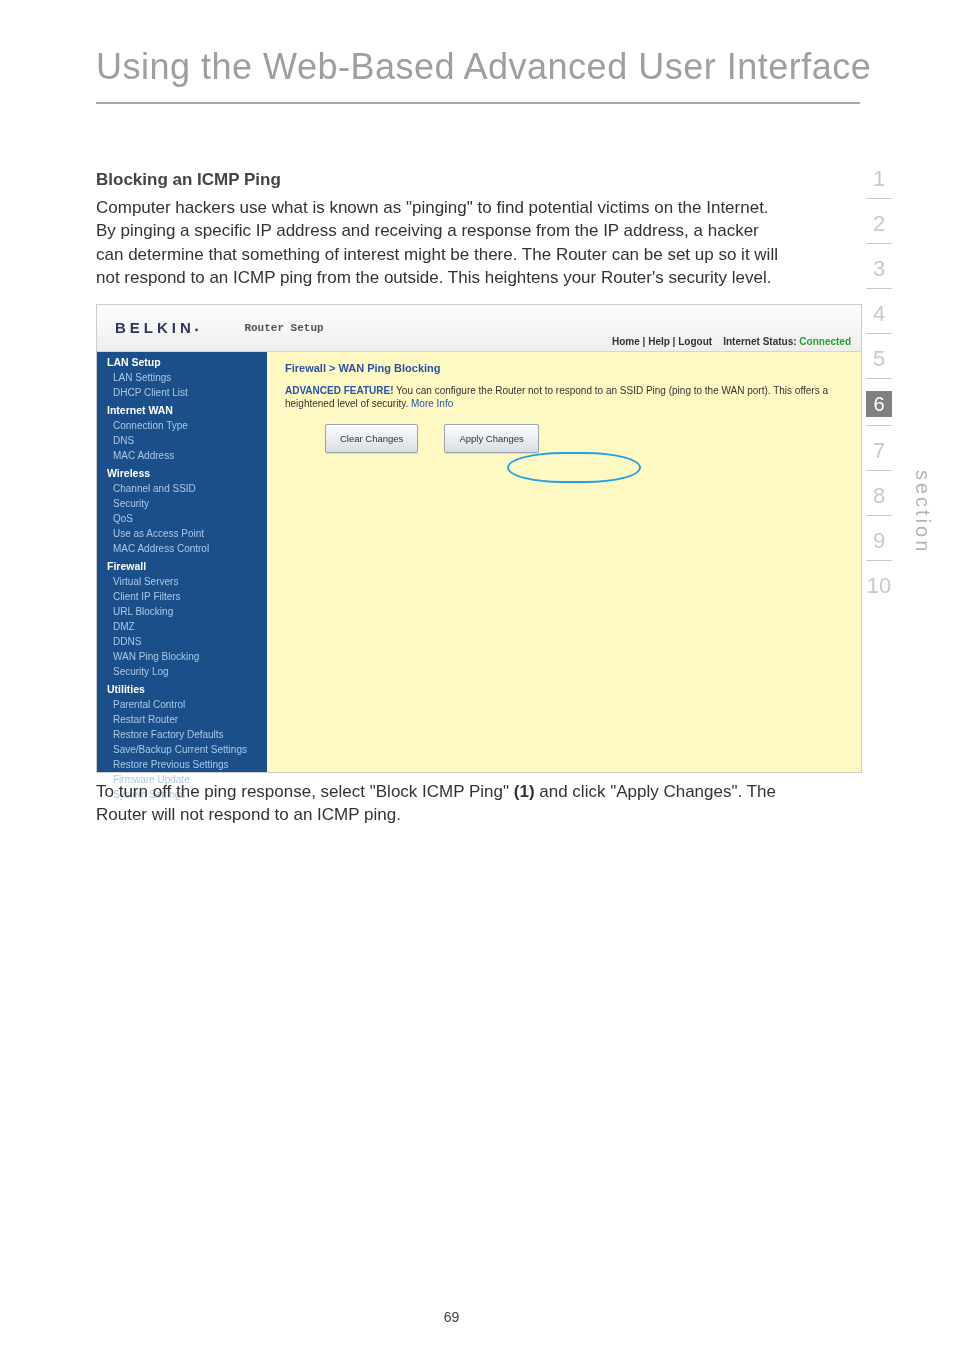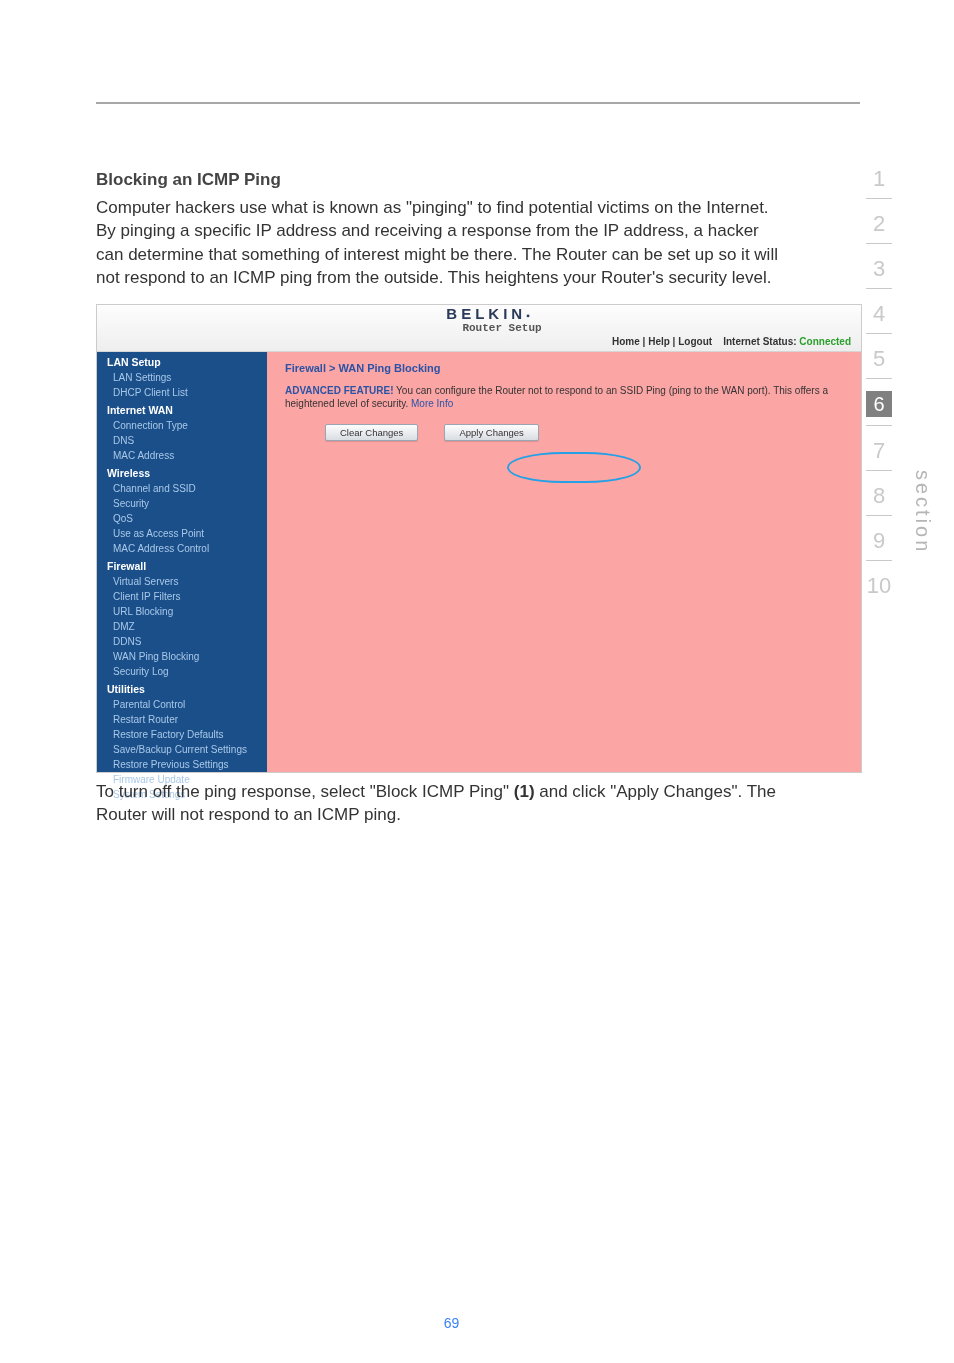--- a/index.html
+++ b/index.html
@@ -61,21 +61,20 @@
     border: 1px solid #ccc;
     margin-top: 12px;
   }
   .shot-header {
     display: flex;
     align-items: center;
     height: 46px;
     background: linear-gradient(#fdfdfd, #eeeeee);
     border-bottom: 1px solid #d5d5d5;
     position: relative;
-    flex-direction: column;
   }
   .belkin-logo {
     font-family: Arial, sans-serif;
     font-weight: bold;
     letter-spacing: 4px;
     font-size: 15px;
     color: #2a3a5a;
     margin-left: 18px;
   }
   .belkin-logo .dot { letter-spacing: 0; font-size: 10px; vertical-align: middle; }
@@ -115,21 +114,21 @@
     font-size: 10.5px;
   }
   .sidebar .item {
     padding: 2px 10px 2px 16px;
     color: #a9c8e8;
     cursor: default;
   }
 
   .main-pane {
     flex: 1;
-    background: #fca5a5;
+    background: #fef9c3;
     padding: 10px 18px;
     font-size: 11px;
     position: relative;
   }
   .main-pane .title {
     color: #2a53a5;
     font-weight: bold;
     font-size: 11px;
     margin-bottom: 10px;
   }
@@ -162,21 +161,21 @@
   }
 
   .btn-row {
     margin-left: 40px;
     display: flex;
     gap: 26px;
     align-items: center;
   }
   .rbtn {
     display: inline-block;
-    padding: 2px 14px;
+    padding: 8px 14px;
     font-size: 9.5px;
     background: linear-gradient(#fdfdfd,#d9dde3);
     border: 1px solid #9aa5b3;
     border-radius: 2px;
     box-shadow: 0 1px 1px rgba(0,0,0,.12);
   }
   .apply-circle {
     position: absolute;
     border: 2px solid #24a0e6;
     border-radius: 50%/60%;
@@ -230,33 +229,34 @@
     top: 470px;
     font-size: 20px;
     color: #b5b5b5;
     letter-spacing: 3px;
     writing-mode: vertical-rl;
     text-orientation: mixed;
   }
 
   .page-number {
     position: absolute;
-    bottom: 32px;
+    bottom: 38px;
     left: 0;
     width: 903px;
     text-align: center;
     font-size: 14px;
-    color: #3b82f6;
+    color: #404040;
   }
 </style>
 </head>
 <body>
 
 <div class="page">
 
+  <div class="page-title">Using the Web-Based Advanced User Interface</div>
   <div class="page-title-rule"></div>
 
   <div class="body-col">
     <p class="subheading">Blocking an ICMP Ping</p>
     <p class="paragraph">Computer hackers use what is known as "pinging" to find potential victims on the Internet. By pinging a specific IP address and receiving a response from the IP address, a hacker can determine that something of interest might be there. The Router can be set up so it will not respond to an ICMP ping from the outside. This heightens your Router's security level.</p>
 
     <div class="shot">
       <div class="shot-header">
         <span class="belkin-logo"><span>BELKIN</span><span class="dot">▪</span></span>
         <span class="router-setup">Router Setup</span>

